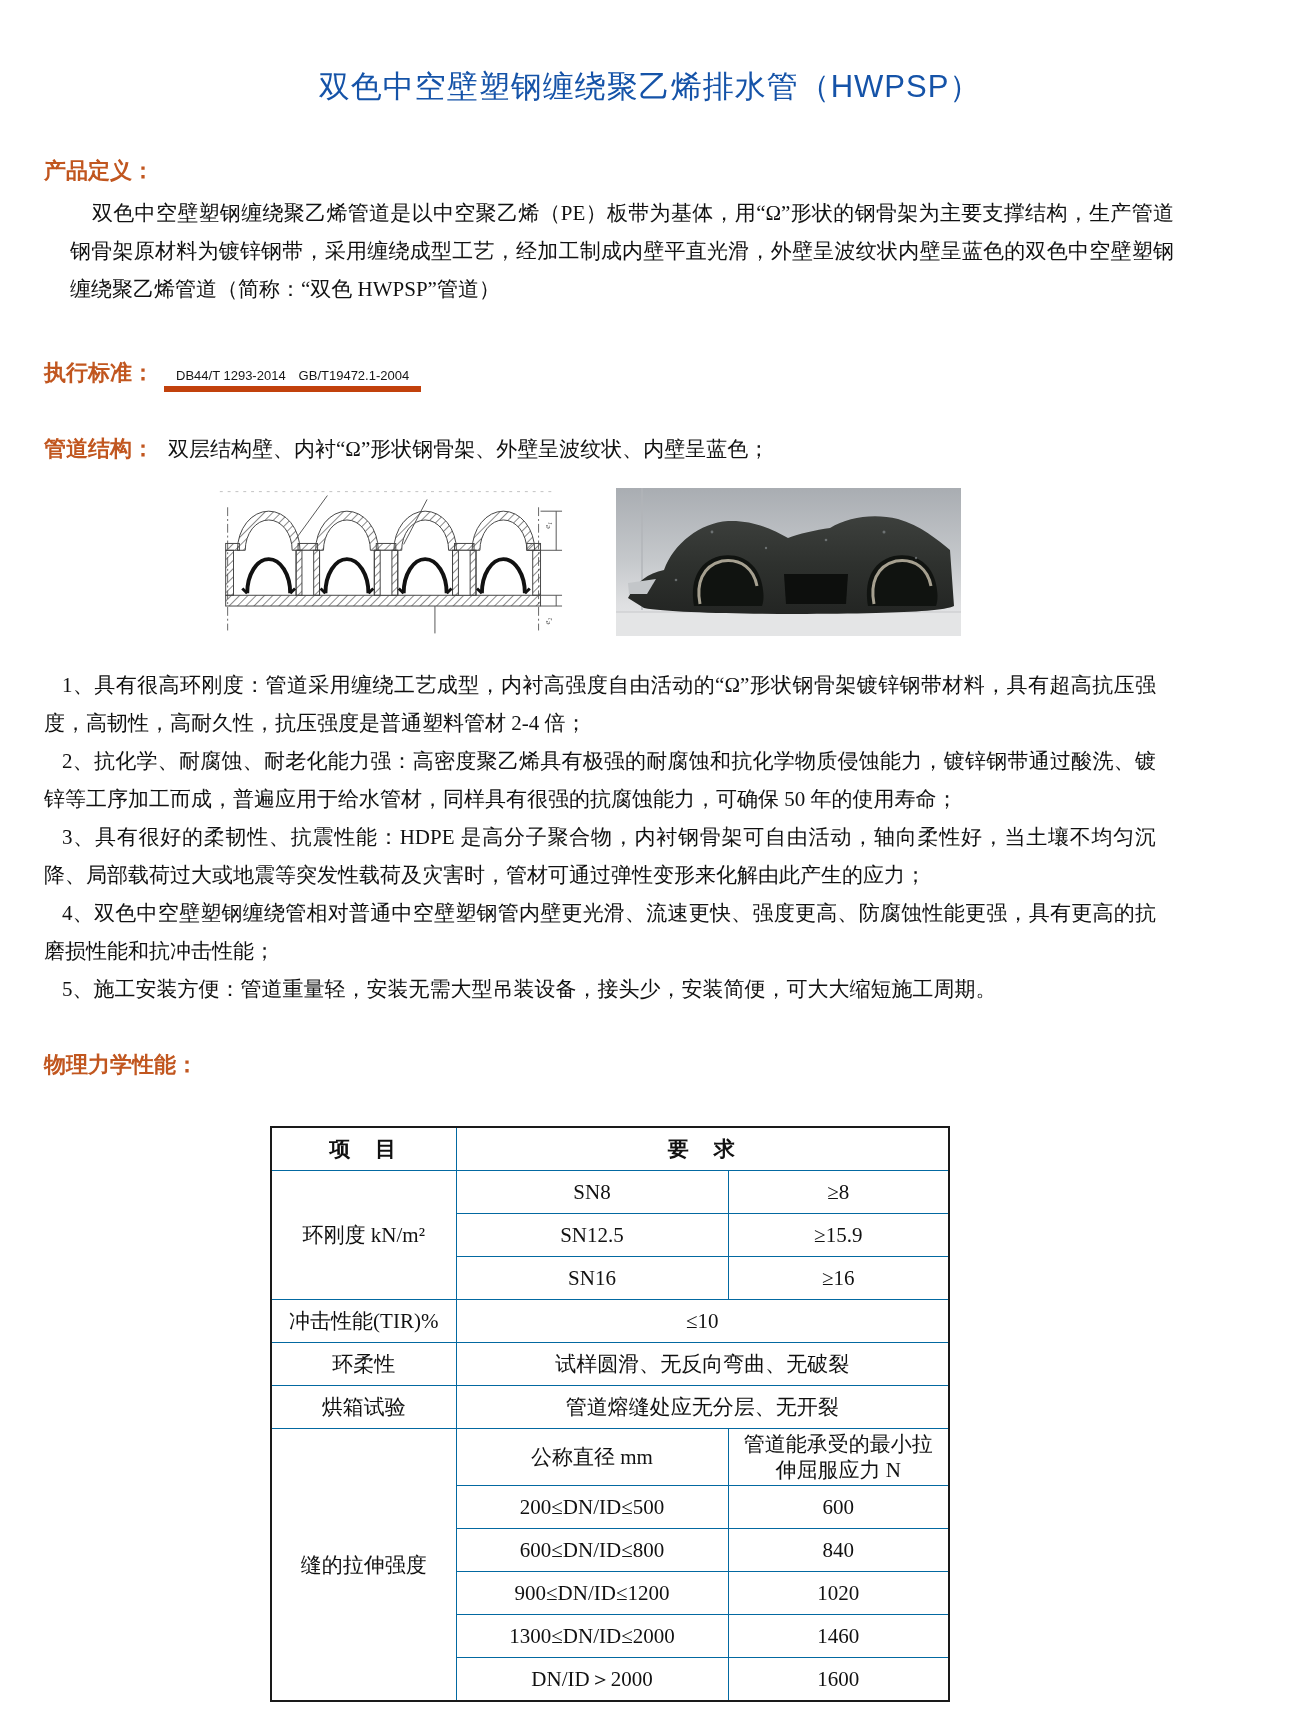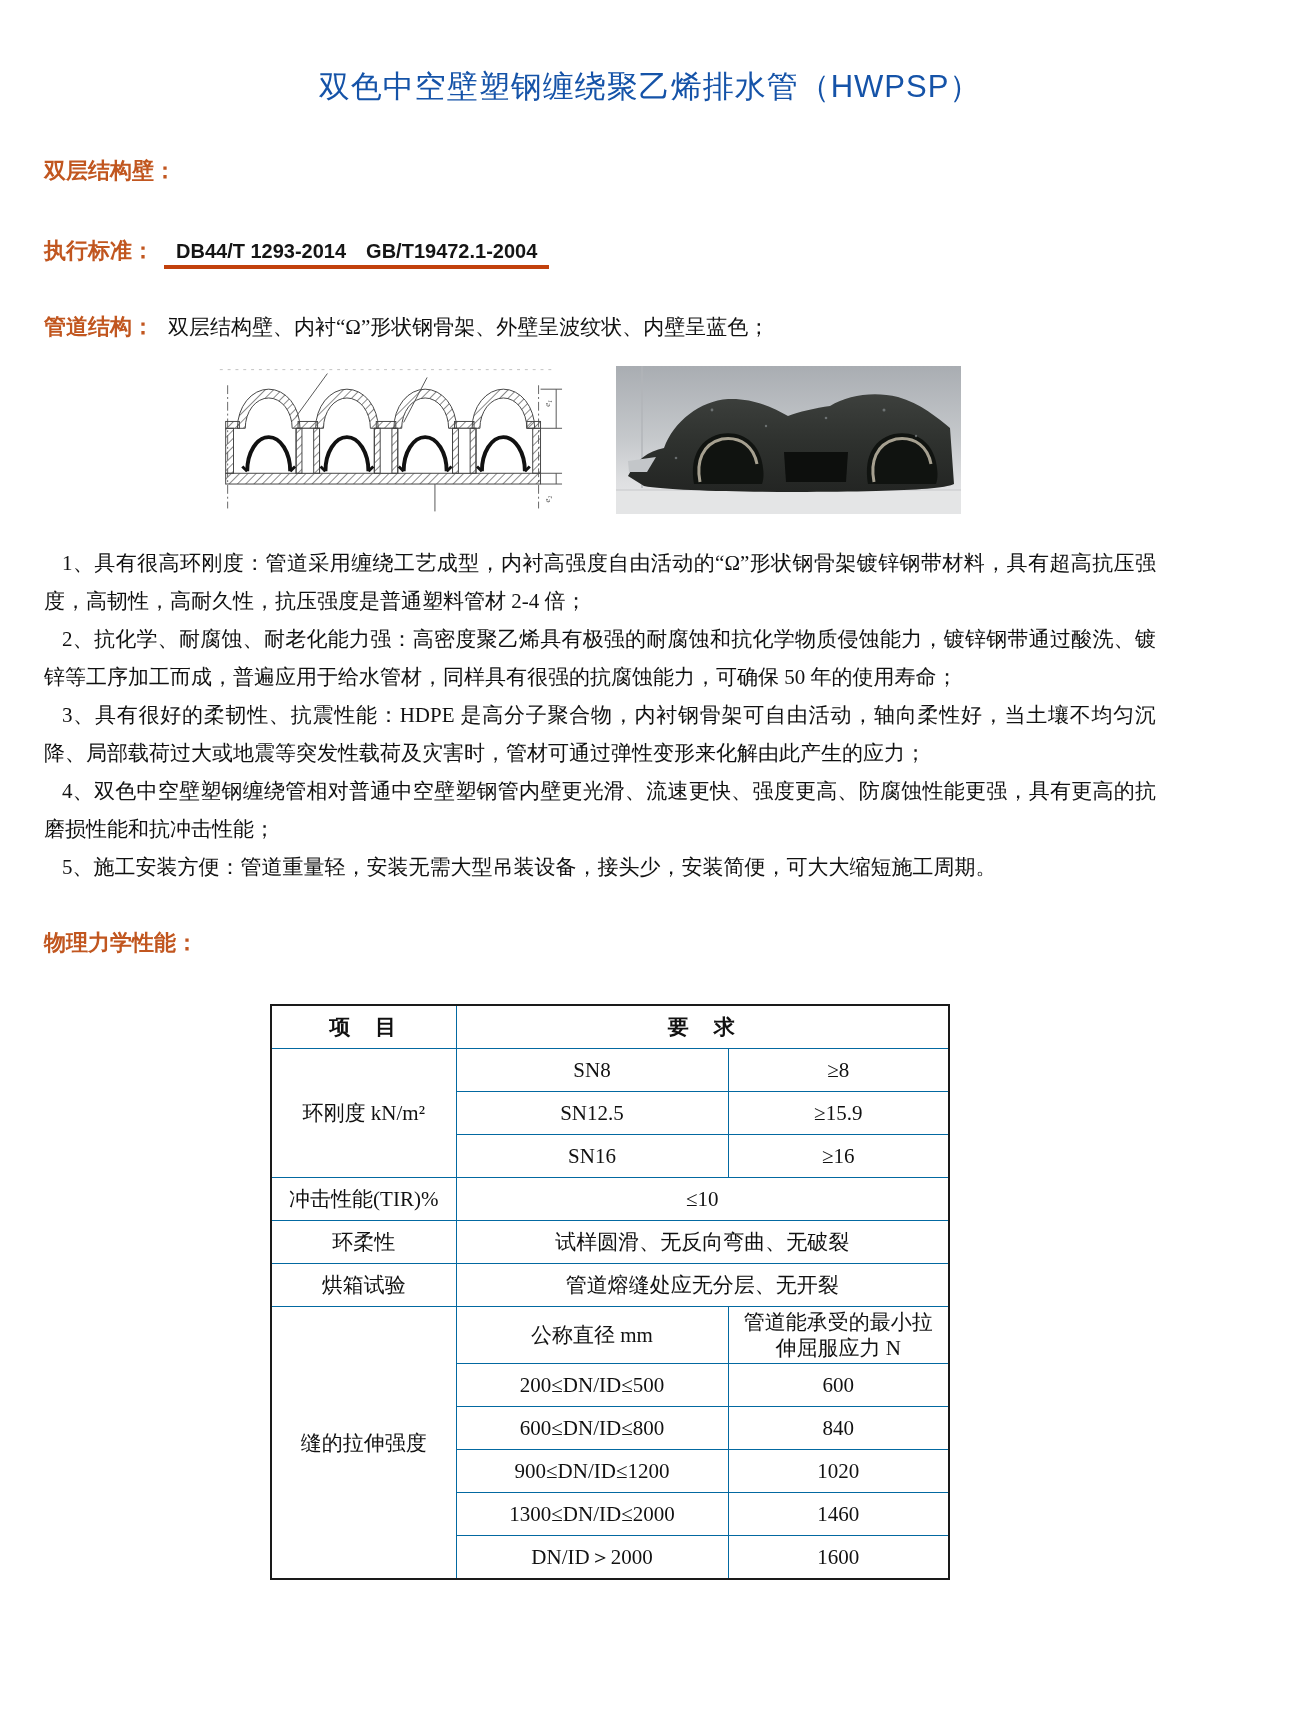--- a/index.html
+++ b/index.html
@@ -18,22 +18,22 @@
     font-weight:bold; font-size:22px; color:#C1561F;
   }
   .sec-def { margin-top:48px; }
   .def-text {
     margin:8px 0 0 26px; width:1104px;
     font-size:21px; line-height:38px; text-align:justify; text-indent:22px;
   }
   .sec-std { margin-top:50px; }
   .std-value {
     font-family:"Liberation Sans","DejaVu Sans",sans-serif;
-    font-weight:bold; font-size:20px; color:#151515;
-    border-bottom:4px solid #c2410c; padding:0 12px 3px; margin-left:10px;
+    font-weight:normal; font-size:13px; color:#151515;
+    border-bottom:6px solid #c2410c; padding:0 12px 3px; margin-left:10px;
     white-space:pre;
   }
   .sec-struct { margin-top:46px; }
   .struct-value { font-size:21px; margin-left:14px; }
   .figures { margin-top:24px; display:flex; align-items:flex-start; }
   .fig-drawing { margin-left:168px; }
   .fig-photo   { margin-left:52px; }
   .sec-feat { margin-top:28px; }
   .feat-list { margin-top:4px; }
   .feat-item {
@@ -57,21 +57,22 @@
   }
 </style>
 </head>
 <body>
 
 <div class="page">
 
   <h1 class="title">双色中空壁塑钢缠绕聚乙烯排水管（HWPSP）</h1>
 
   <section class="sec-def">
-    <div class="sec-label">双层结构壁：</div>
+    <div class="sec-label">产品定义：</div>
+    <p class="def-text">双色中空壁塑钢缠绕聚乙烯管道是以中空聚乙烯（PE）板带为基体，用“Ω”形状的钢骨架为主要支撑结构，生产管道钢骨架原材料为镀锌钢带，采用缠绕成型工艺，经加工制成内壁平直光滑，外壁呈波纹状内壁呈蓝色的双色中空壁塑钢缠绕聚乙烯管道（简称：“双色 HWPSP”管道）</p>
   </section>
 
   <section class="sec-std">
     <span class="sec-label">执行标准：</span><span class="std-value">DB44/T 1293-2014　GB/T19472.1-2004</span>
   </section>
 
   <section class="sec-struct">
     <span class="sec-label">管道结构：</span><span class="struct-value">双层结构壁、内衬“Ω”形状钢骨架、外壁呈波纹状、内壁呈蓝色；</span>
   </section>
 

